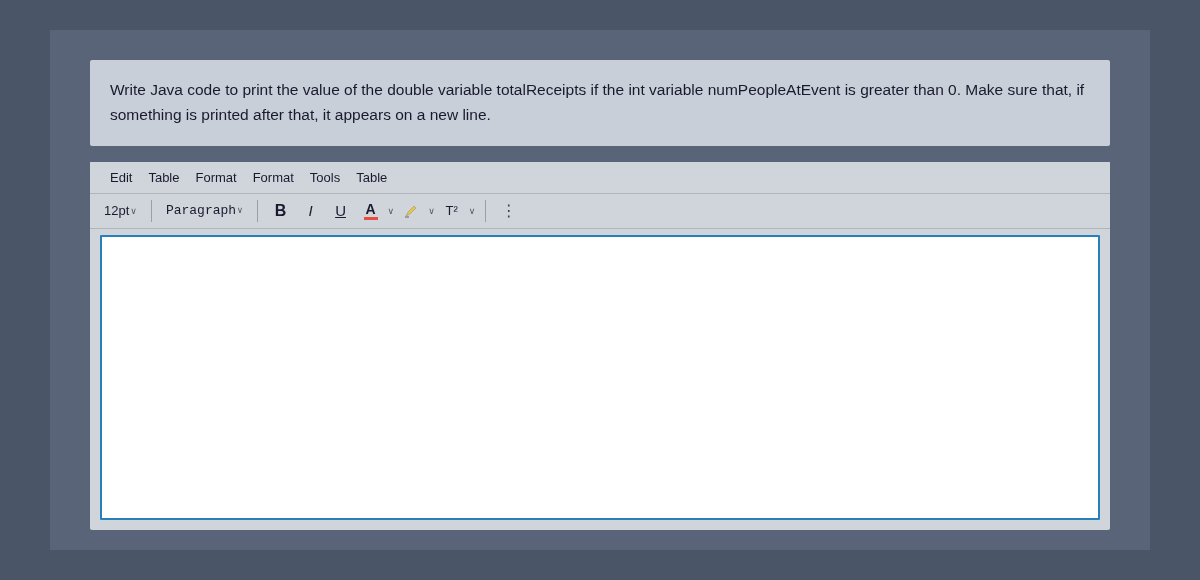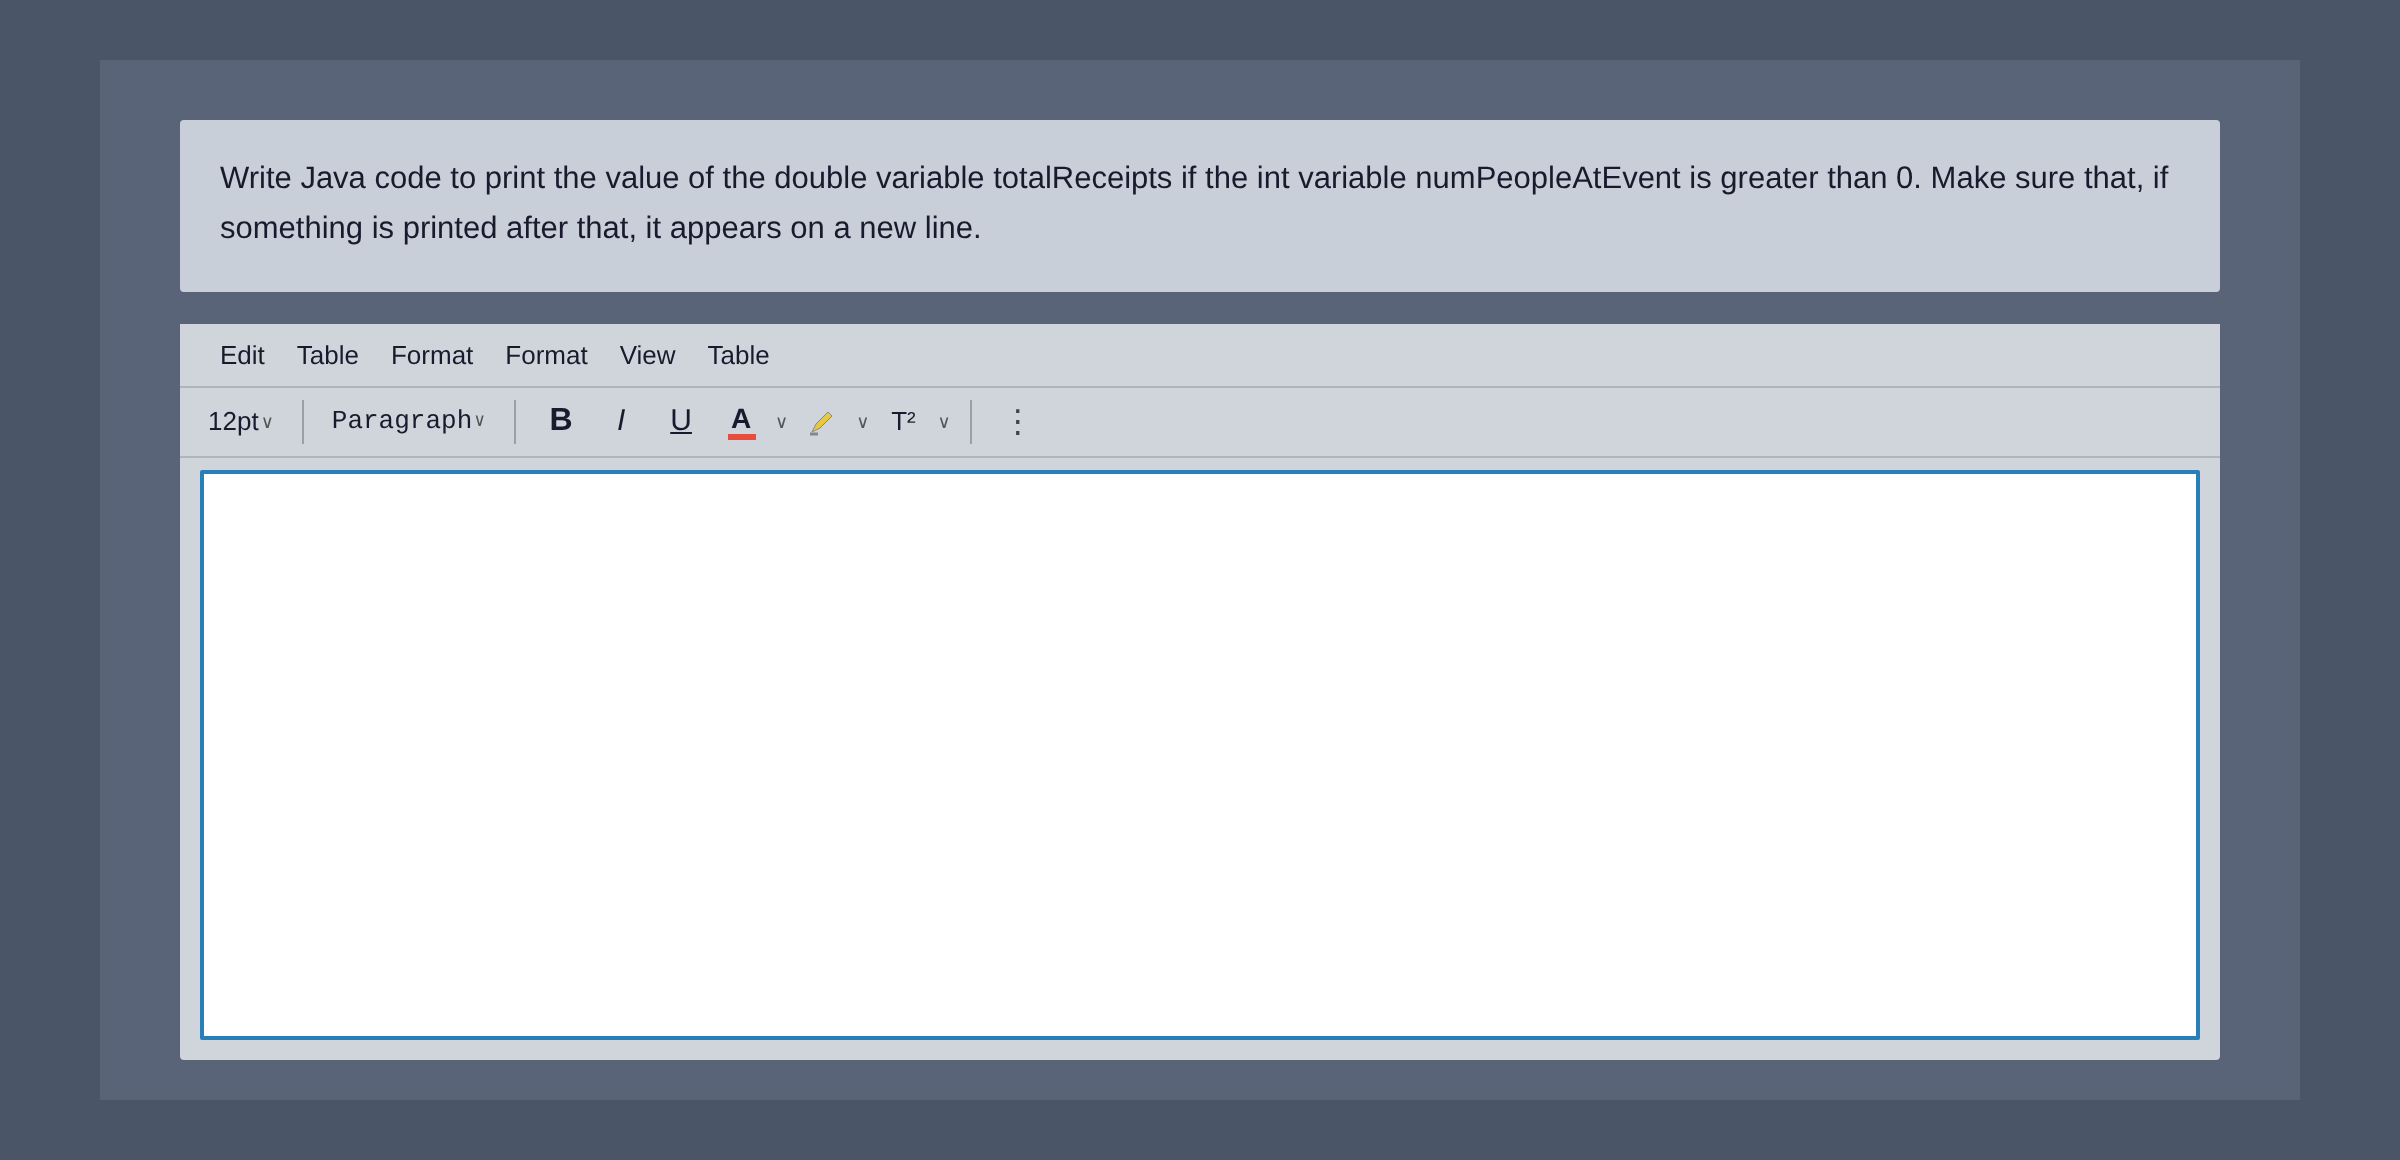--- a/index.html
+++ b/index.html
@@ -199,21 +199,21 @@
     <span>Write Java code to print the value of the double variable totalReceipts if the int variable numPeopleAtEvent is greater than 0.  Make sure that, if something is printed after that, it appears on a new line.</span>
   </div>
 
   <div class="editor-wrapper">
 
     <div class="menu-bar">
       <span class="menu-item">Edit</span>
       <span class="menu-item">Table</span>
       <span class="menu-item">Format</span>
       <span class="menu-item">Format</span>
-      <span class="menu-item">View</span>
+      <span class="menu-item">Tools</span>
       <span class="menu-item">Table</span>
     </div>
 
     <div class="toolbar">
 
       <div class="font-size-selector font-with-chevron">
         <span>12pt</span>
         <span class="chevron">∨</span>
       </div>
 

